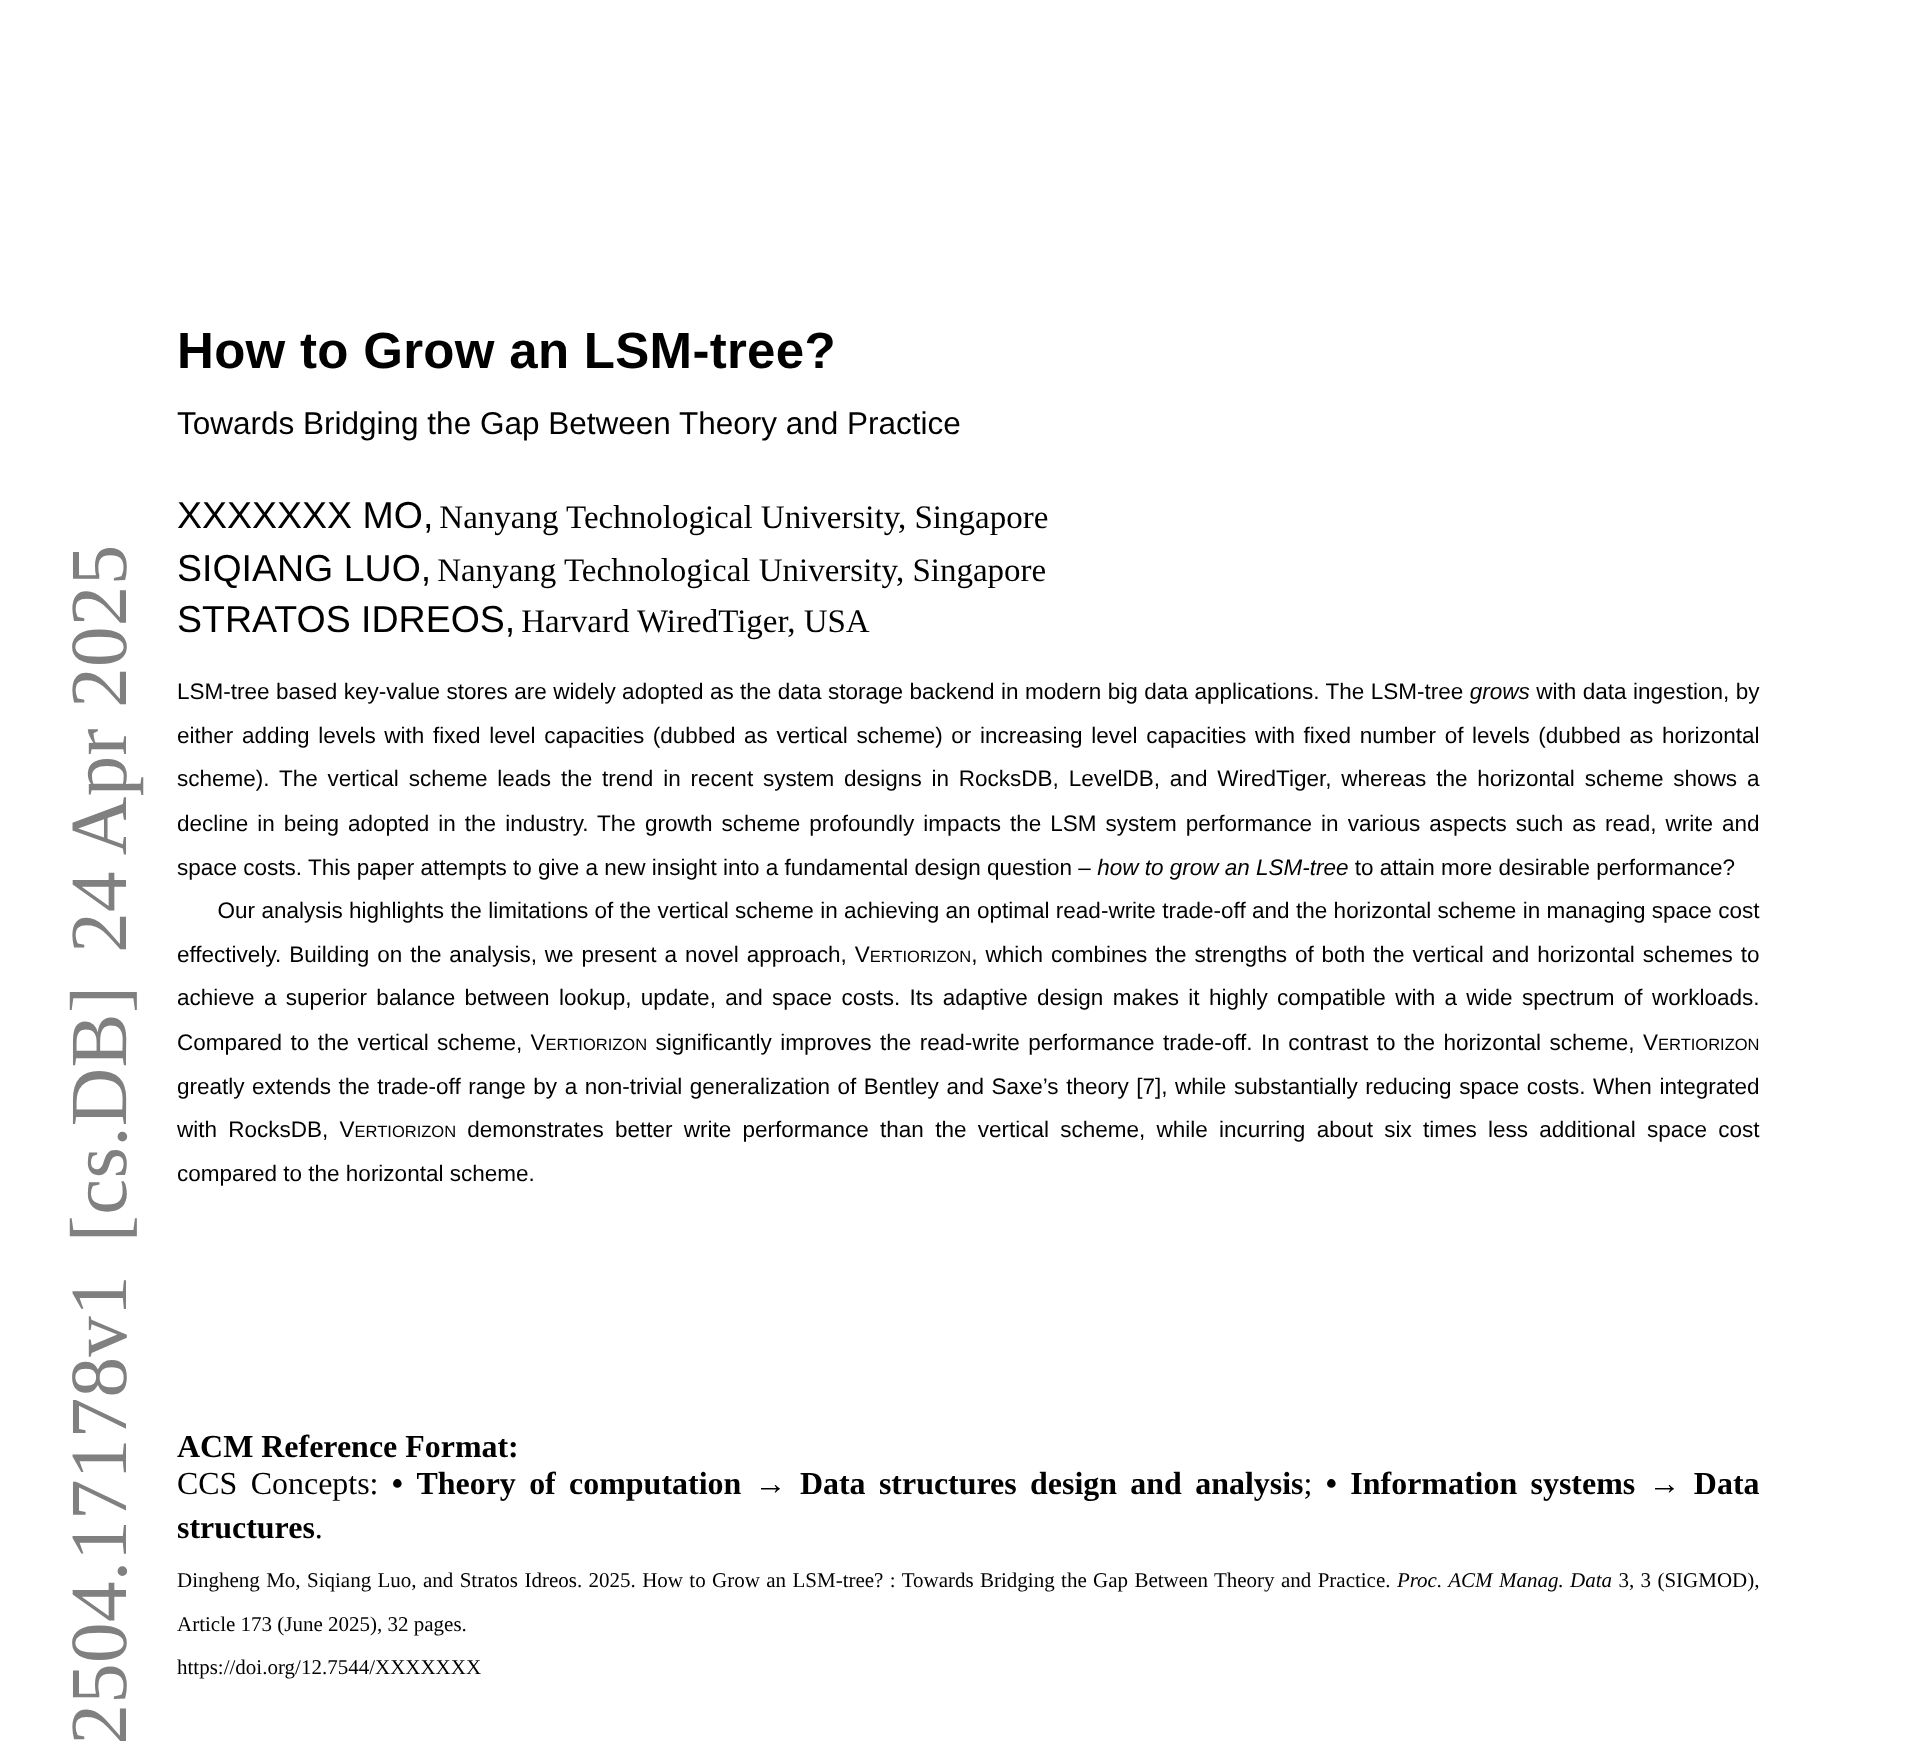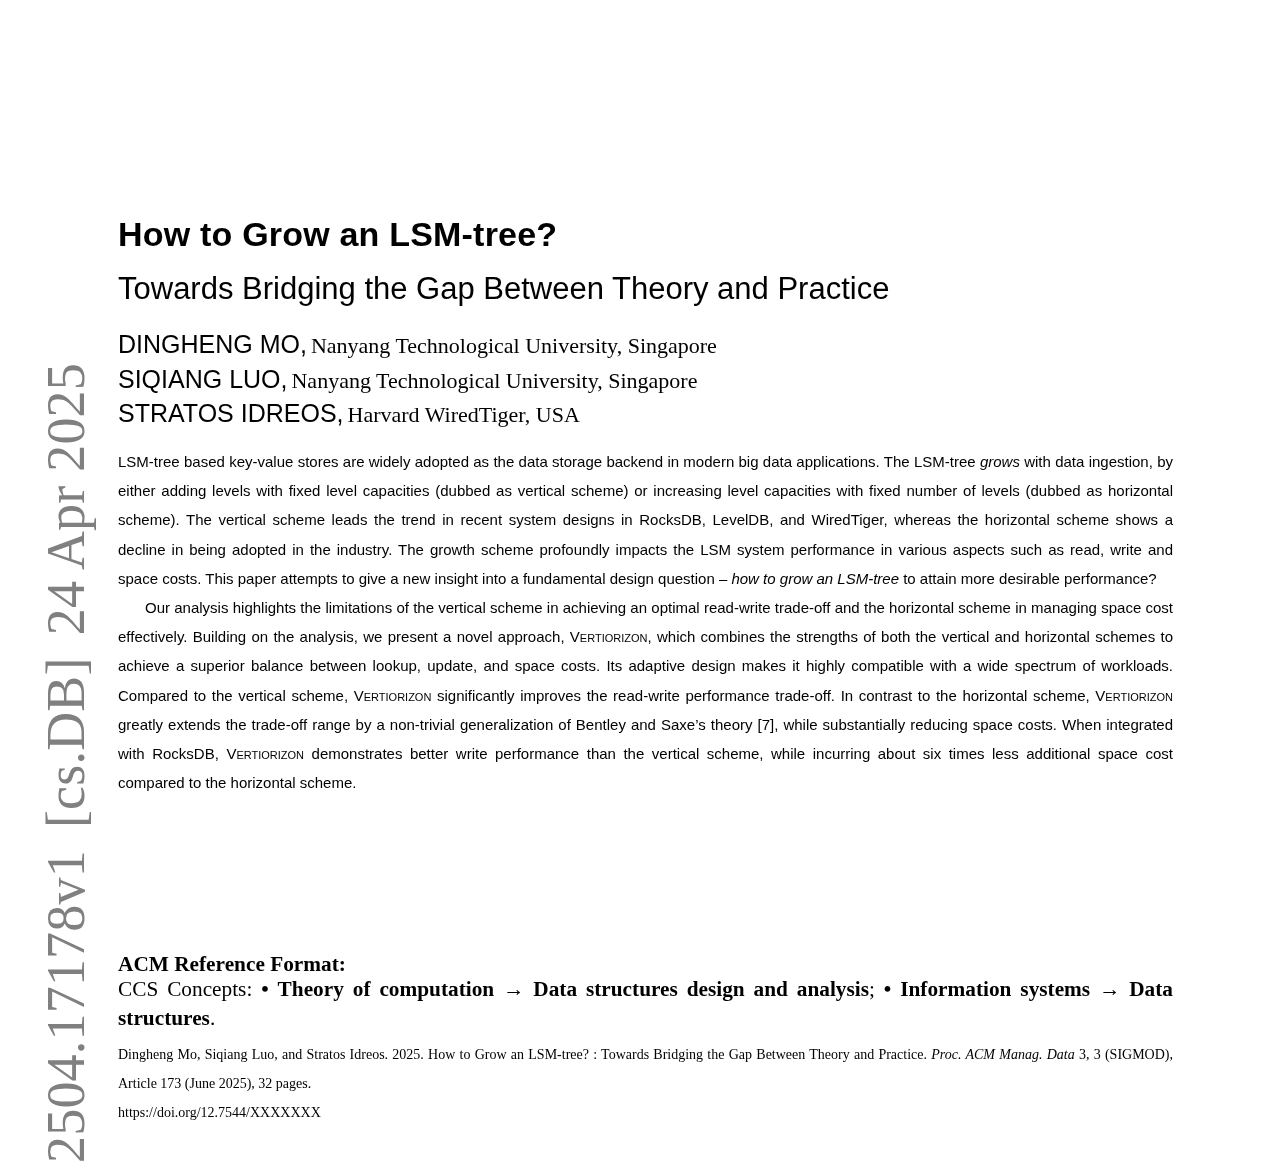--- a/index.html
+++ b/index.html
@@ -24,21 +24,21 @@
 
     #title {
       position: absolute; top: 215px; left: 0;
       font-family: "Liberation Sans", "DejaVu Sans", sans-serif;
       font-weight: bold; font-size: 34px; letter-spacing: 0.2px;
       white-space: nowrap;
     }
     #subtitle {
       position: absolute; top: 271px; left: 0;
       font-family: "Liberation Sans", "DejaVu Sans", sans-serif;
-      font-size: 31px; white-space: nowrap;
+      font-size: 21px; white-space: nowrap;
     }
     .author {
       position: absolute; left: 0; white-space: nowrap;
     }
     .author .name {
       font-family: "Liberation Sans", "DejaVu Sans", sans-serif;
       font-size: 25px;
     }
     .author .affil {
       font-family: "Liberation Serif", "DejaVu Serif", serif;
@@ -81,21 +81,21 @@
 
 <div id="watermark">
   <span>2504.17178v1</span><span class="gap"></span><span>[cs.DB]</span><span class="gap"></span><span>24 Apr 2025</span>
 </div>
 
 <div id="page">
   <div id="title">How to Grow an LSM-tree?</div>
   <div id="subtitle">Towards Bridging the Gap Between Theory and Practice</div>
 
   <div class="author" id="author-0">
-    <span class="name">DINGHENG MO,</span>
+    <span class="name">XXXXXXX MO,</span>
     <span class="affil">Nanyang Technological University, Singapore</span>
   </div>
   <div class="author" id="author-1">
     <span class="name">SIQIANG LUO,</span>
     <span class="affil">Nanyang Technological University, Singapore</span>
   </div>
   <div class="author" id="author-2">
     <span class="name">STRATOS IDREOS,</span>
     <span class="affil">Harvard WiredTiger, USA</span>
   </div>

